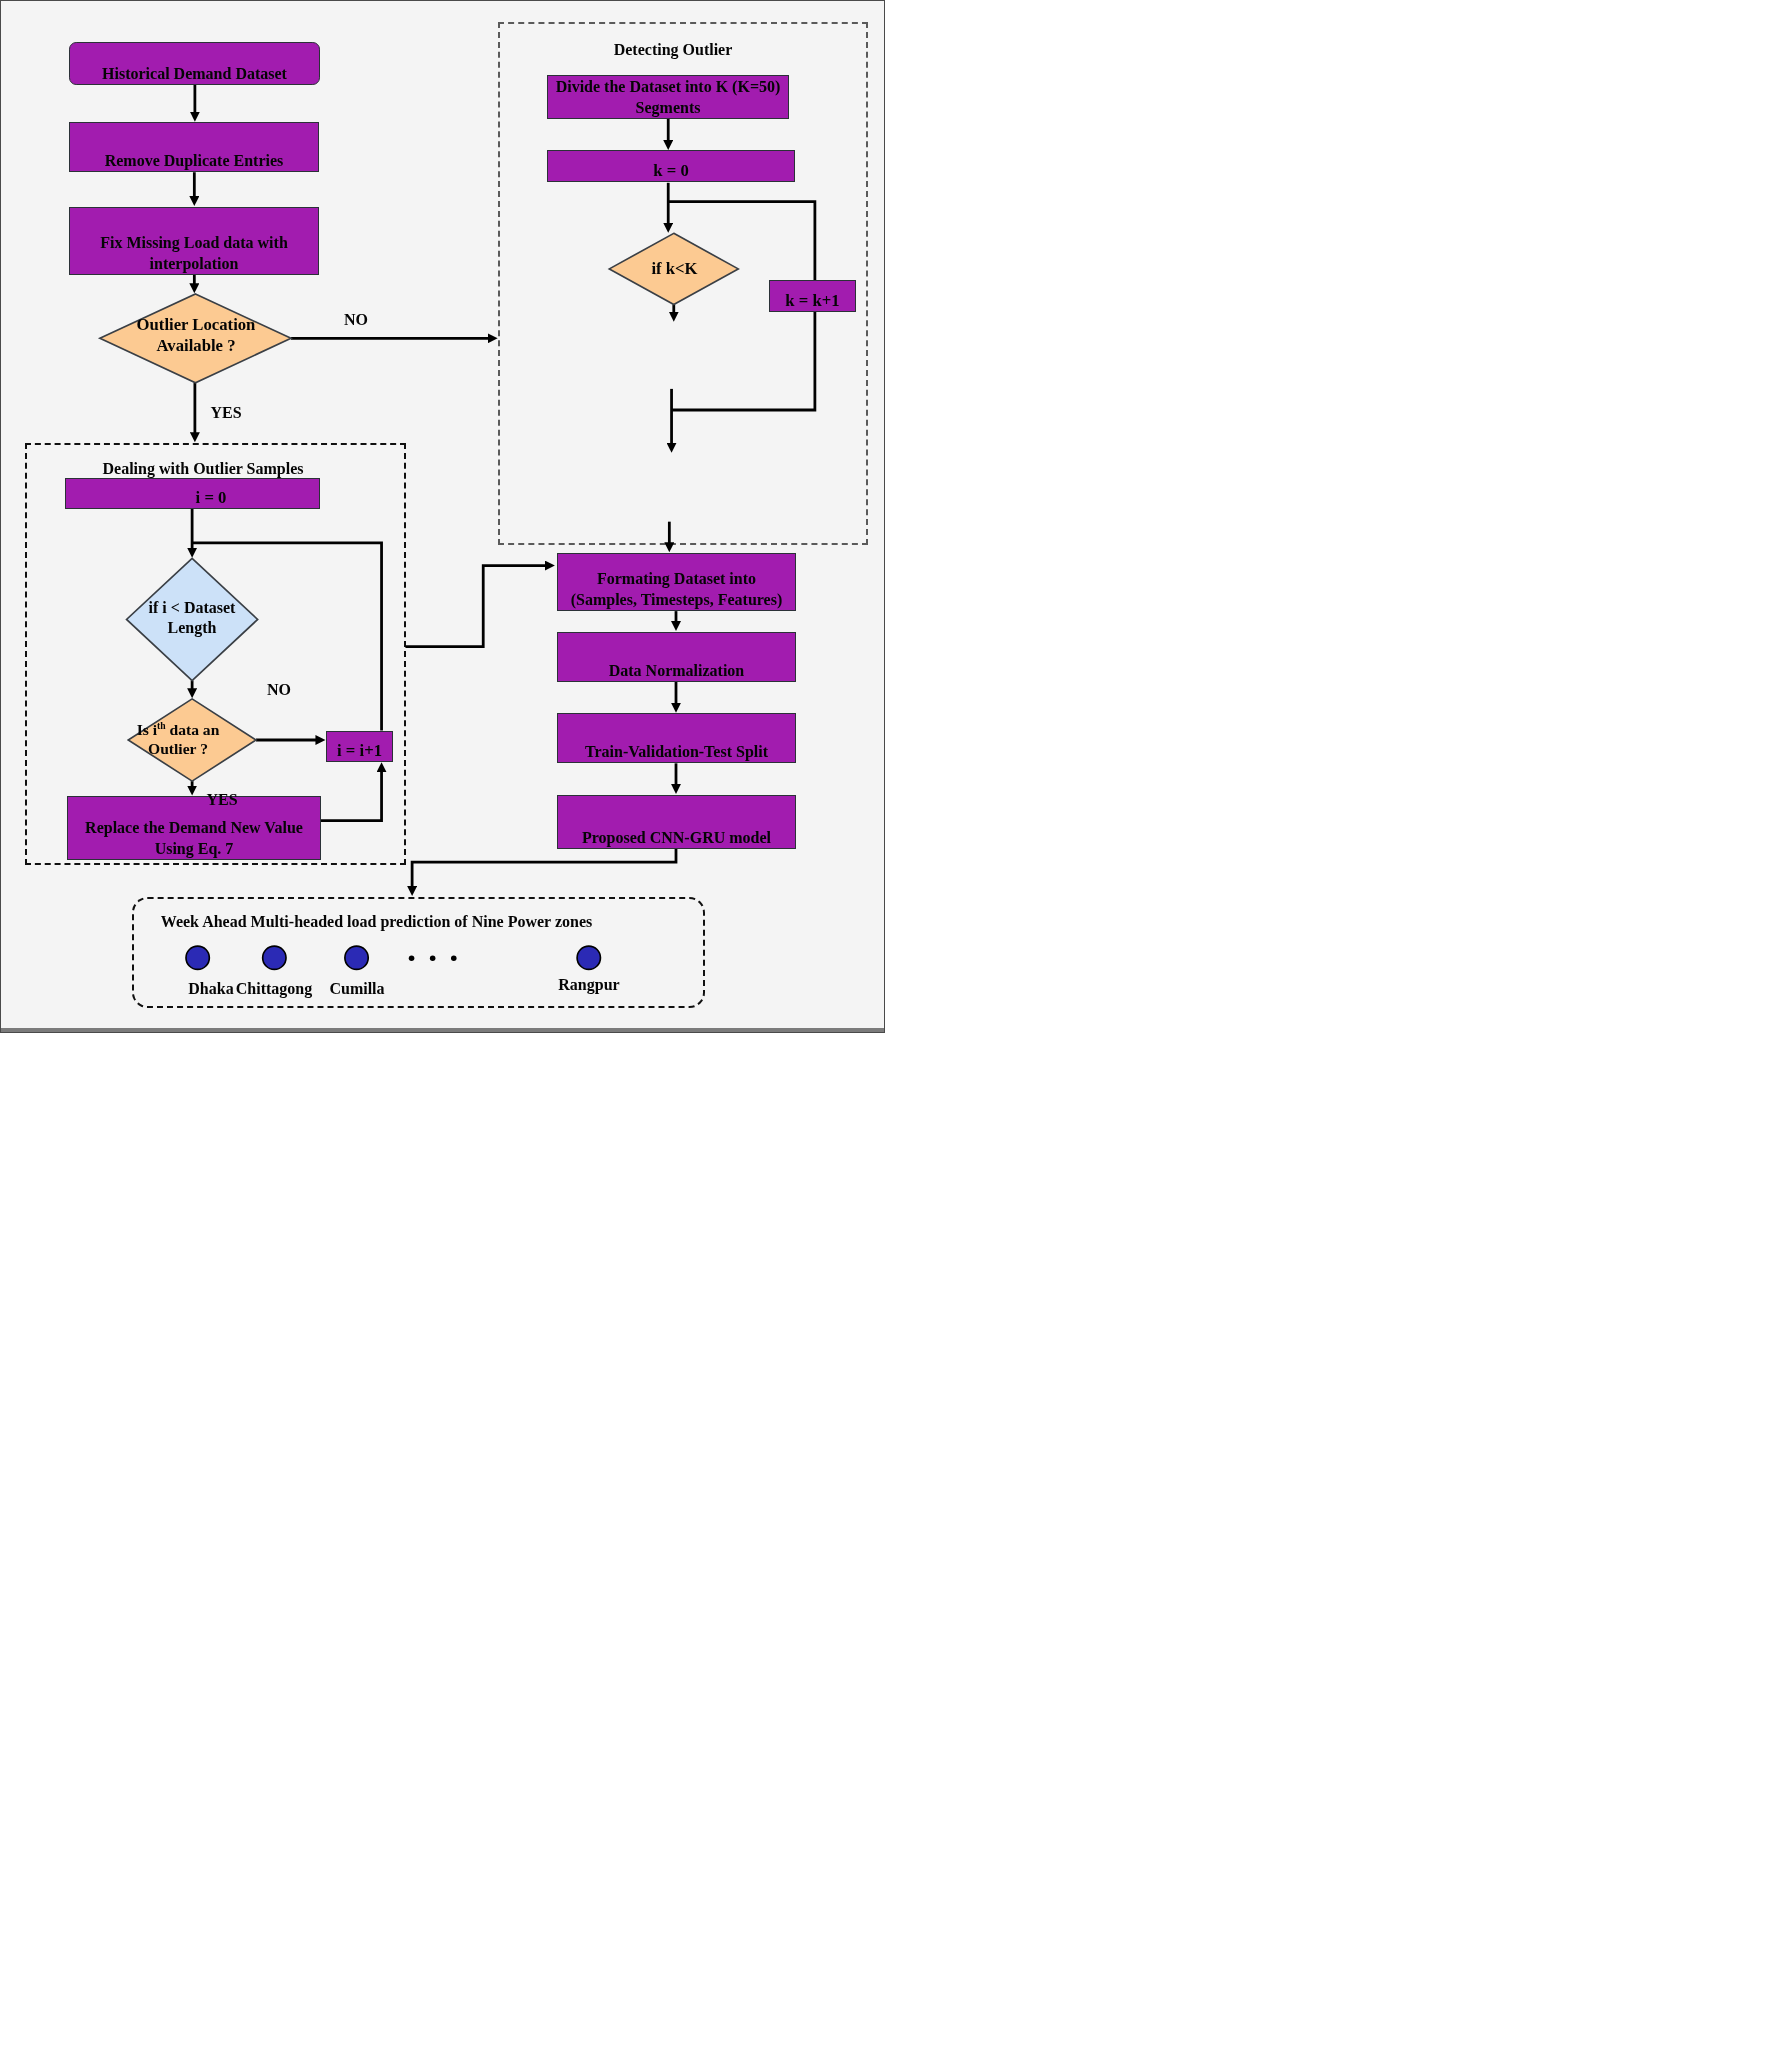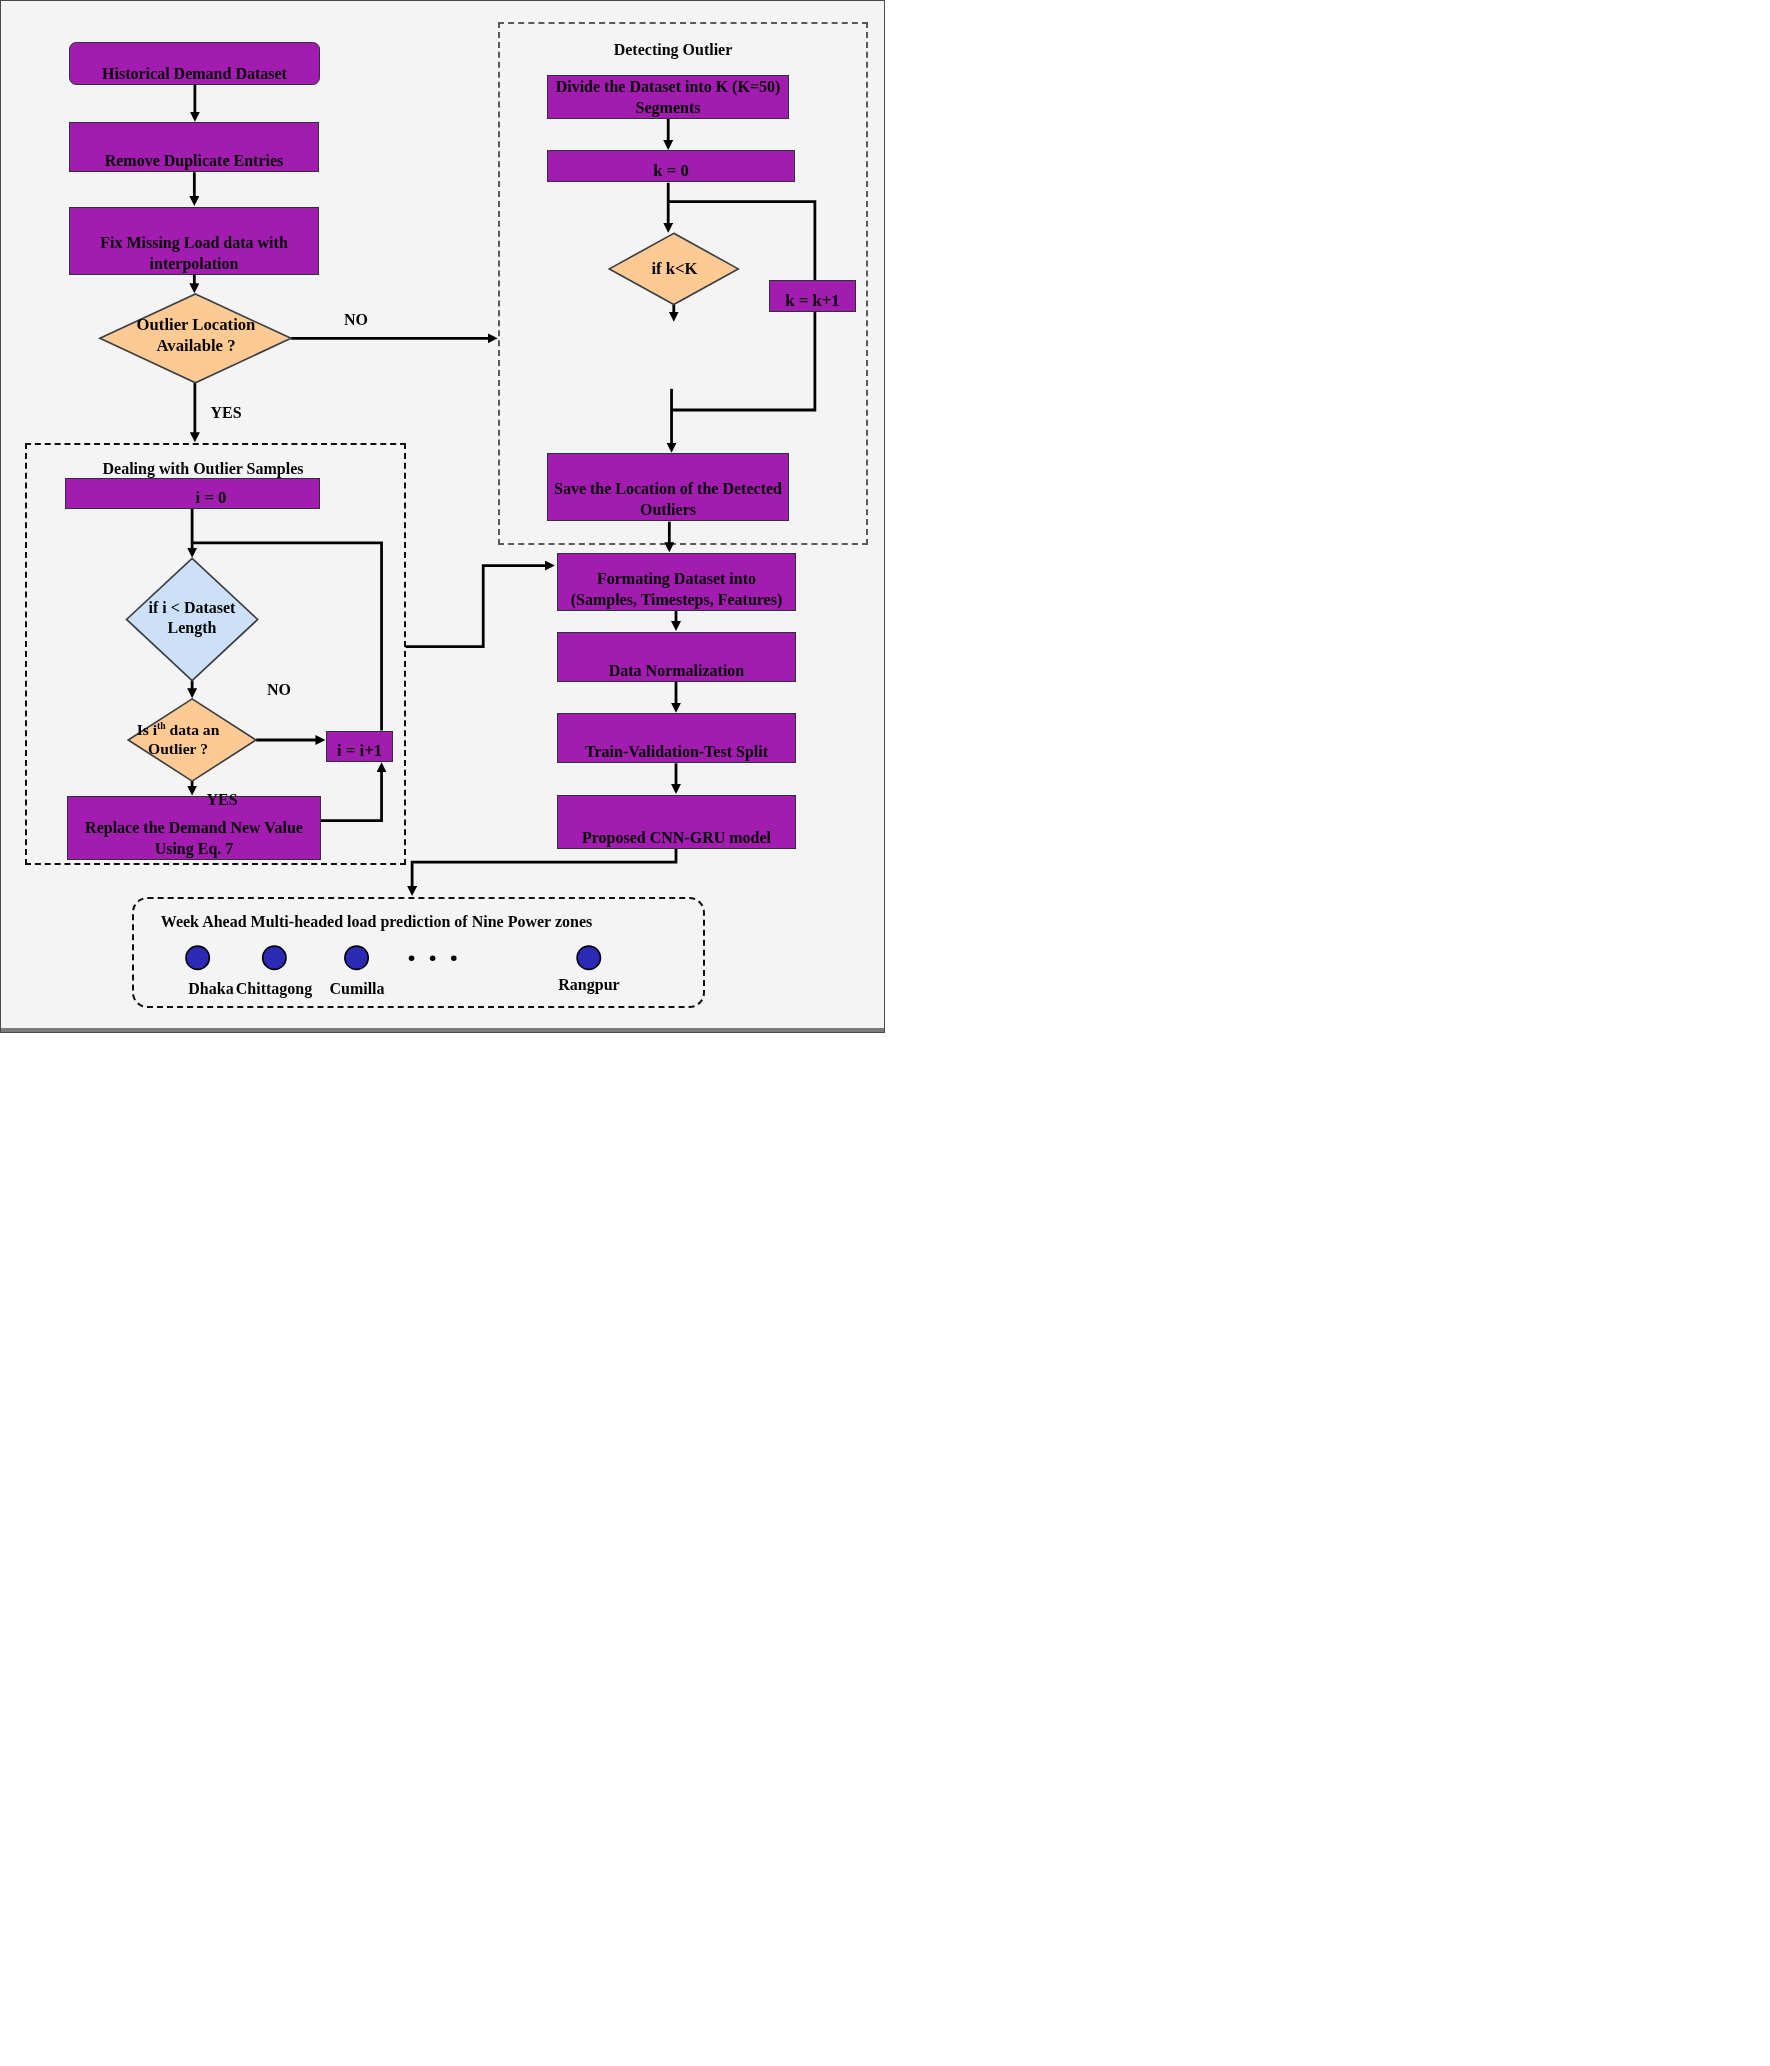--- a/index.html
+++ b/index.html
@@ -127,24 +127,20 @@
     <div>Divide the Dataset into K (K=50)</div>
     <div>Segments</div>
   </div>
   <div class="node big" style="left:546px; top:149px; width:248px; height:32px;">
     <div>k = 0</div>
   </div>
   <div class="t big" style="left:629px; top:258px; width:89px;">if k&lt;K</div>
   <div class="node big" style="left:768px; top:279px; width:87px; height:32px;">
     <div>k = k+1</div>
   </div>
-  <div class="node" style="left:546px; top:452px; width:242px; height:68px;">
-    <div>Save the Location of the Detected</div>
-    <div>Outliers</div>
-  </div>
 
   <div class="node" style="left:556px; top:552px; width:239px; height:58px;">
     <div>Formating Dataset into</div>
     <div>(Samples, Timesteps, Features)</div>
   </div>
   <div class="node" style="left:556px; top:631px; width:239px; height:50px;">
     <div>Data Normalization</div>
   </div>
   <div class="node" style="left:556px; top:712px; width:239px; height:50px;">
     <div>Train-Validation-Test Split</div>

